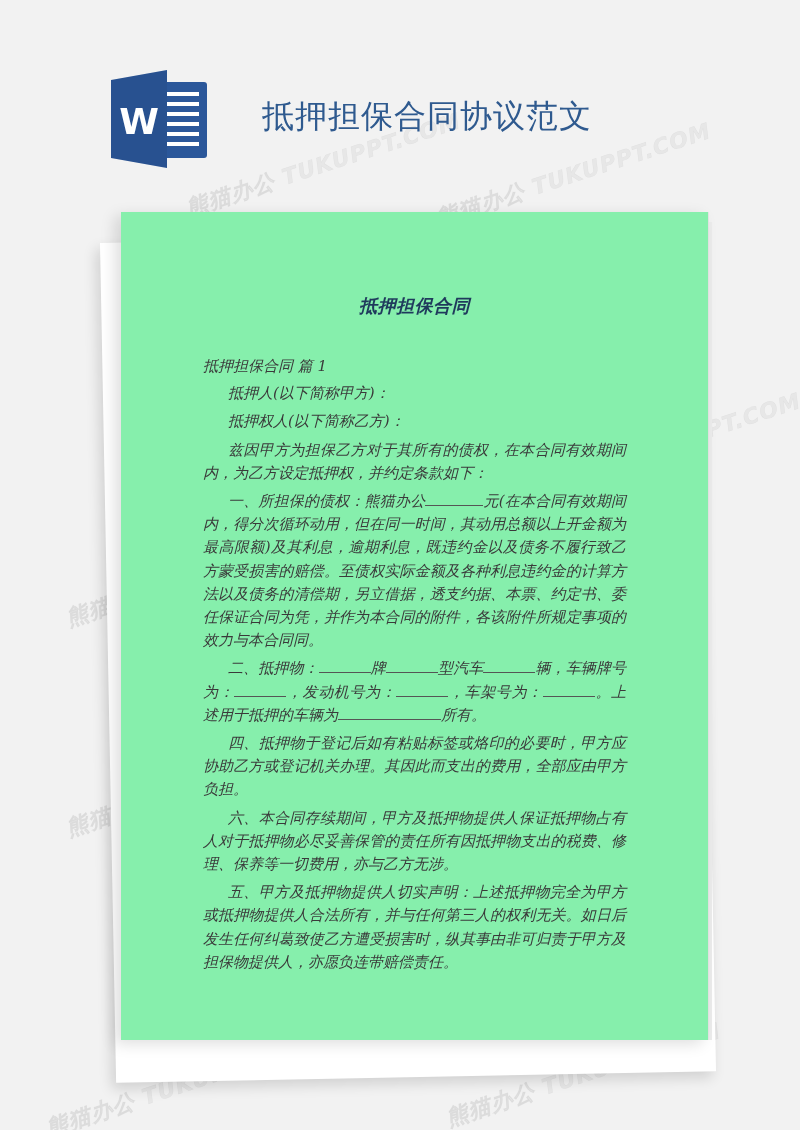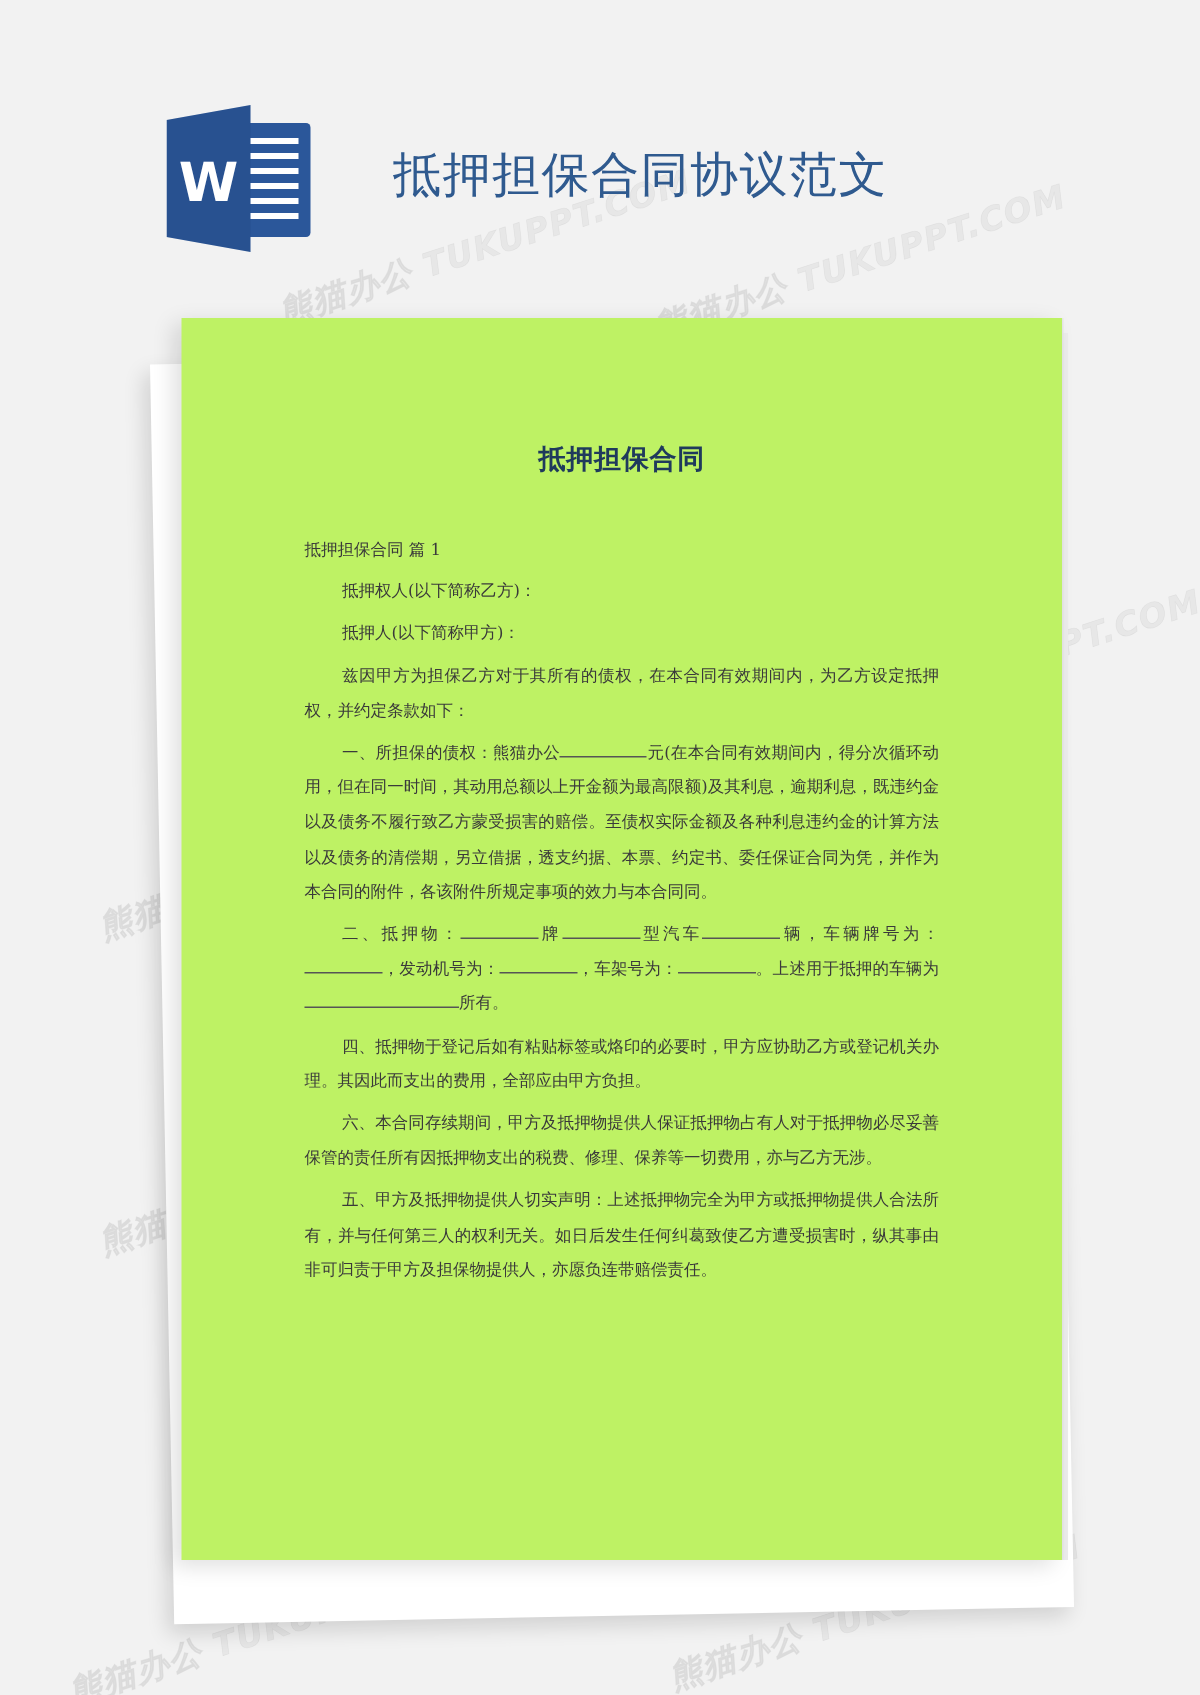--- a/index.html
+++ b/index.html
@@ -65,22 +65,23 @@
       box-shadow: -4px 6px 14px rgba(0,0,0,0.14);
       transform: rotate(-1.1deg);
       transform-origin: top left;
     }
     .front-page {
       position: absolute;
       left: 121px;
       top: 212px;
       width: 587px;
       height: 828px;
-      background: #bef264;
+      background: #86efac;
       box-shadow: -6px 4px 14px rgba(0,0,0,0.13), 1px 0 0 #e6e6e6;
+      font-style: italic;
     }
     .right-edge {
       position: absolute;
       left: 708px;
       top: 222px;
       width: 4px;
       height: 818px;
       background: #ececec;
     }
     .doc-title {
@@ -93,21 +94,21 @@
       font-weight: bold;
       font-size: 18px;
       color: #1f3a5c;
       letter-spacing: 0.5px;
     }
     .doc-body {
       position: absolute;
       left: 82px;
       top: 143px;
       width: 423px;
-      font-size: 11px;
+      font-size: 15px;
       color: #3a3a3a;
       line-height: 23.2px;
     }
     .doc-body p {
       margin: 0 0 5px 0;
       text-align: justify;
       text-justify: inter-character;
     }
     .doc-body p.indent {
       text-indent: 25px;
@@ -155,22 +156,22 @@
 
 <div class="back-sheet"></div>
 <div class="right-edge"></div>
 
 <div class="front-page">
   <div class="doc-title">抵押担保合同</div>
 
   <div class="doc-body">
     <p class="section-head">抵押担保合同 篇 1</p>
 
+    <p class="indent">抵押人(以下简称甲方)：</p>
     <p class="indent">抵押权人(以下简称乙方)：</p>
-    <p class="indent">抵押人(以下简称甲方)：</p>
     <p class="indent">兹因甲方为担保乙方对于其所有的债权，在本合同有效期间内，为乙方设定抵押权，并约定条款如下：</p>
 
     <p class="indent"><span>一、所担保的债权：熊猫办公</span><span class="blank" style="width:58px;"></span><span>元(在本合同有效期间内，得分次循环动用，但在同一时间，其动用总额以上开金额为最高限额)及其利息，逾期利息，既违约金以及债务不履行致乙方蒙受损害的赔偿。至债权实际金额及各种利息违约金的计算方法以及债务的清偿期，另立借据，透支约据、本票、约定书、委任保证合同为凭，并作为本合同的附件，各该附件所规定事项的效力与本合同同。</span></p>
 
     <p class="indent"><span>二、抵押物：</span><span class="blank" style="width:52px;"></span><span>牌</span><span class="blank" style="width:52px;"></span><span>型汽车</span><span class="blank" style="width:52px;"></span><span>辆，车辆牌号为：</span><span class="blank" style="width:52px;"></span><span>，发动机号为：</span><span class="blank" style="width:52px;"></span><span>，车架号为：</span><span class="blank" style="width:52px;"></span><span>。上述用于抵押的车辆为</span><span class="blank" style="width:103px;"></span><span>所有。</span></p>
 
     <p class="indent">四、抵押物于登记后如有粘贴标签或烙印的必要时，甲方应协助乙方或登记机关办理。其因此而支出的费用，全部应由甲方负担。</p>
     <p class="indent">六、本合同存续期间，甲方及抵押物提供人保证抵押物占有人对于抵押物必尽妥善保管的责任所有因抵押物支出的税费、修理、保养等一切费用，亦与乙方无涉。</p>
     <p class="indent">五、甲方及抵押物提供人切实声明：上述抵押物完全为甲方或抵押物提供人合法所有，并与任何第三人的权利无关。如日后发生任何纠葛致使乙方遭受损害时，纵其事由非可归责于甲方及担保物提供人，亦愿负连带赔偿责任。</p>
   </div>

